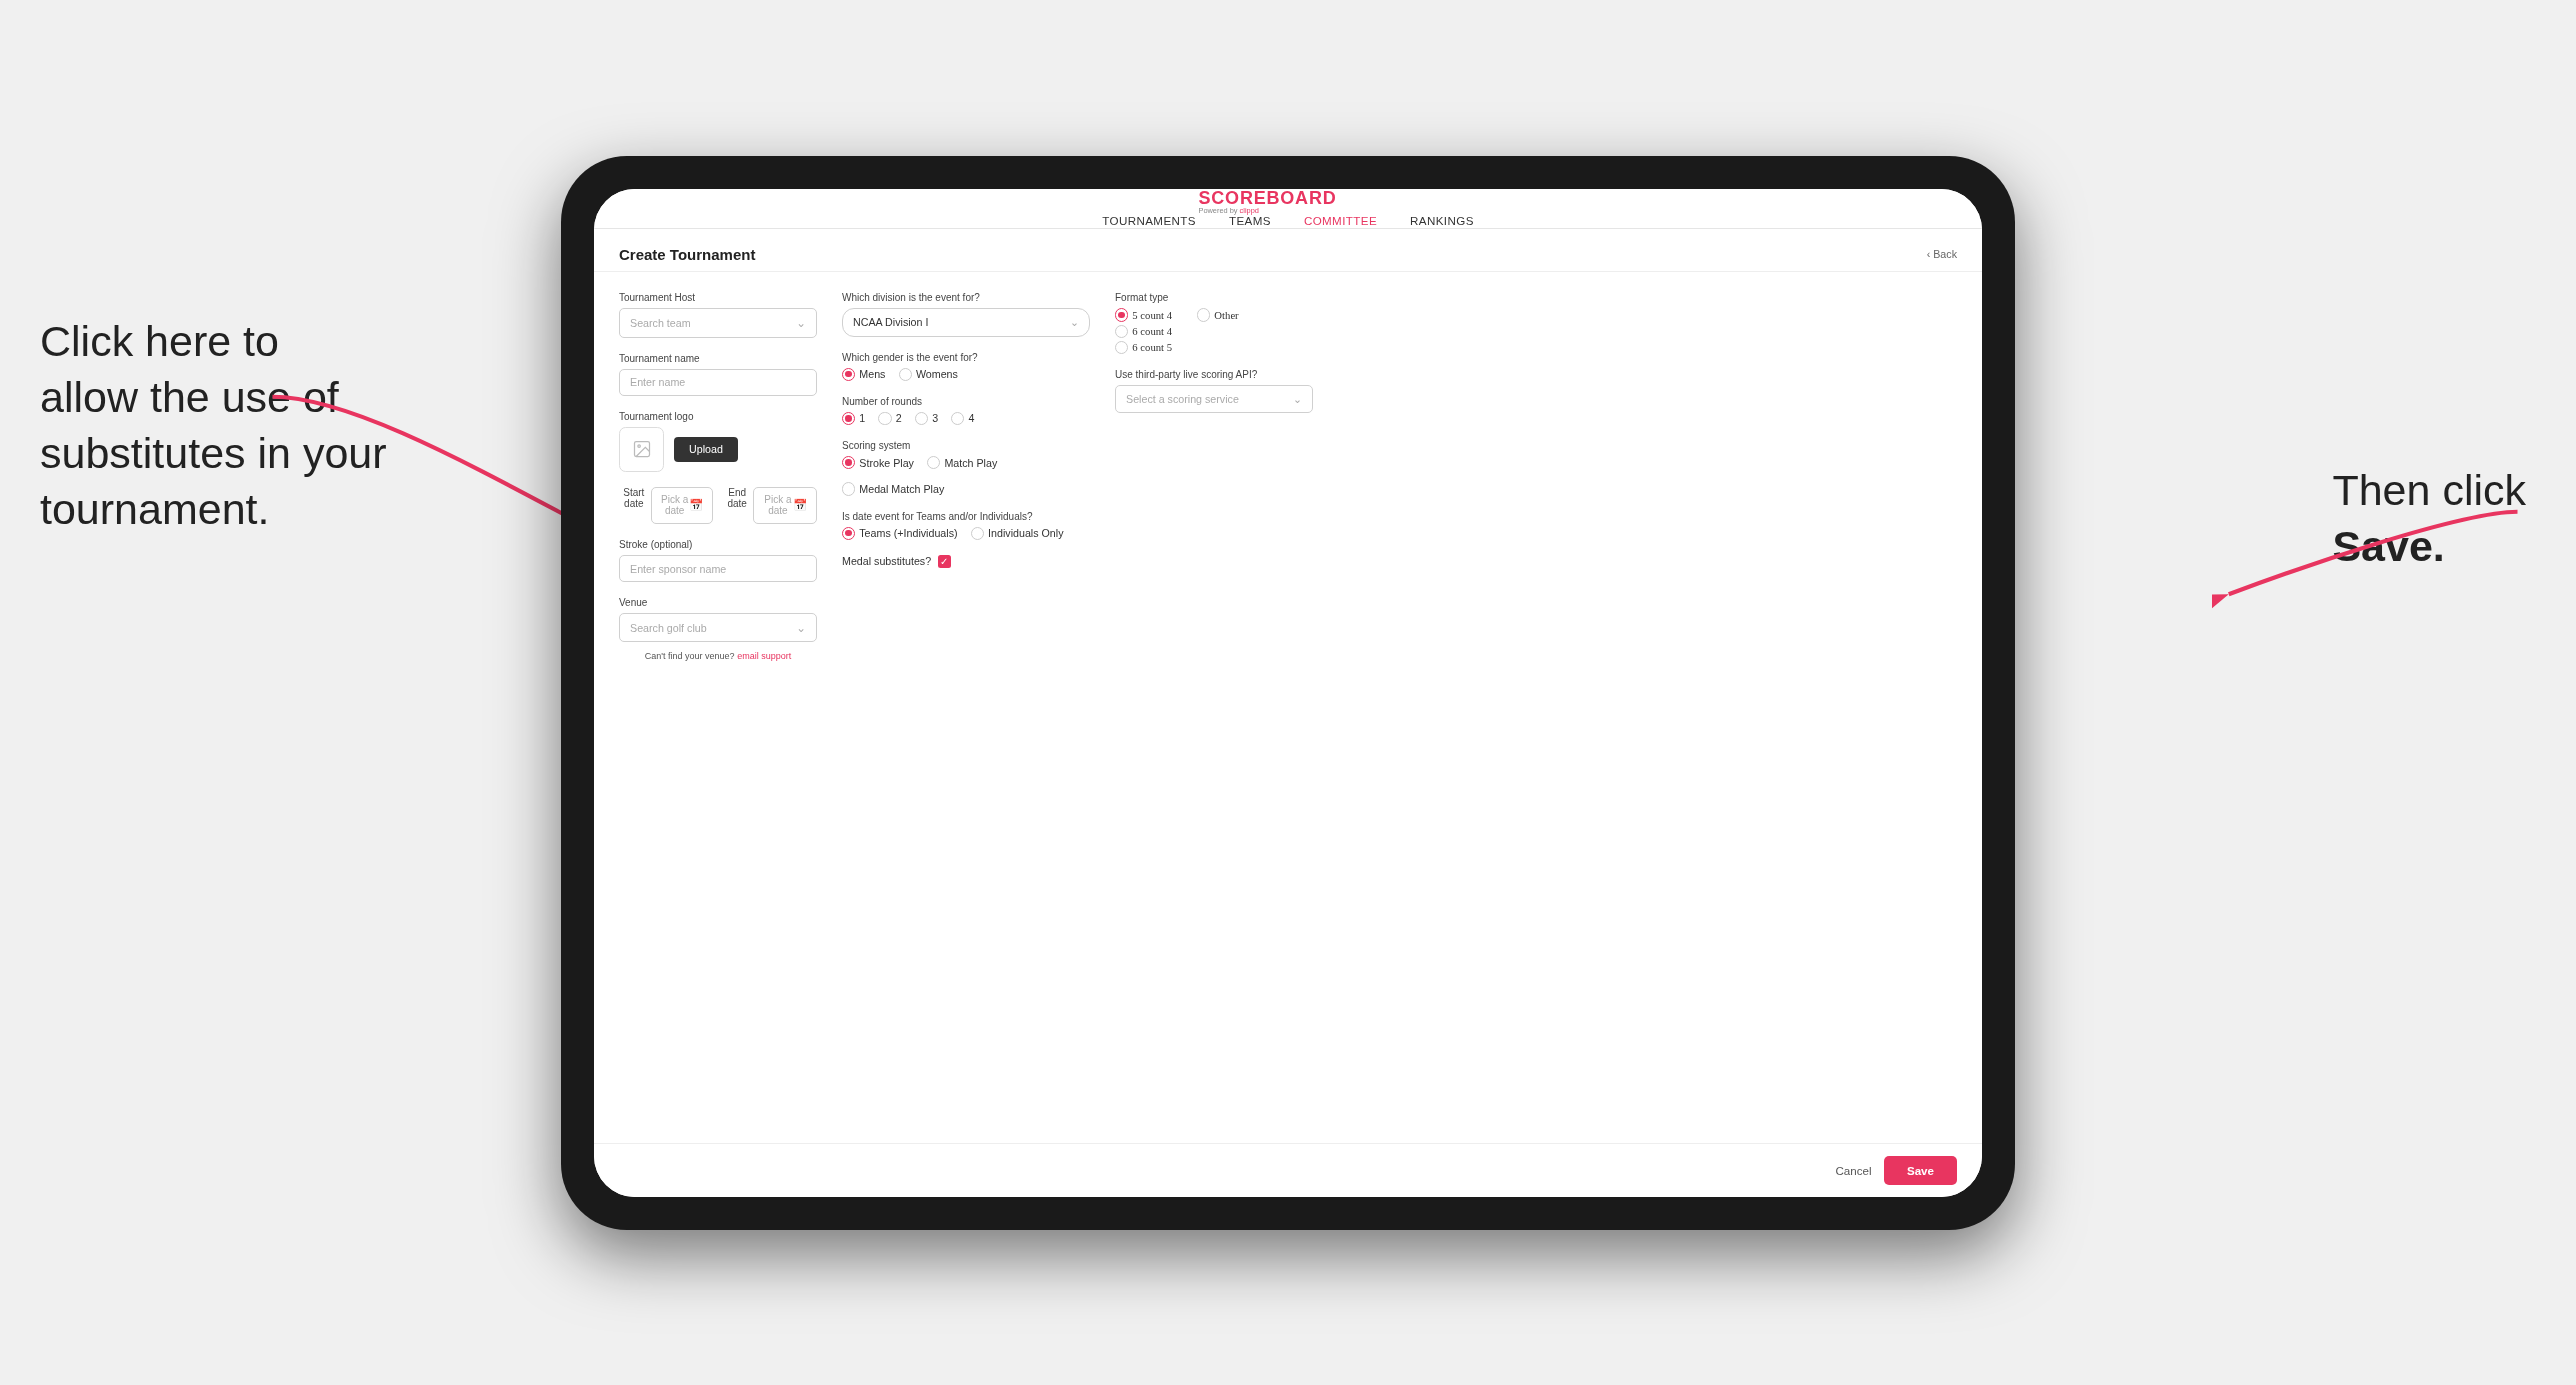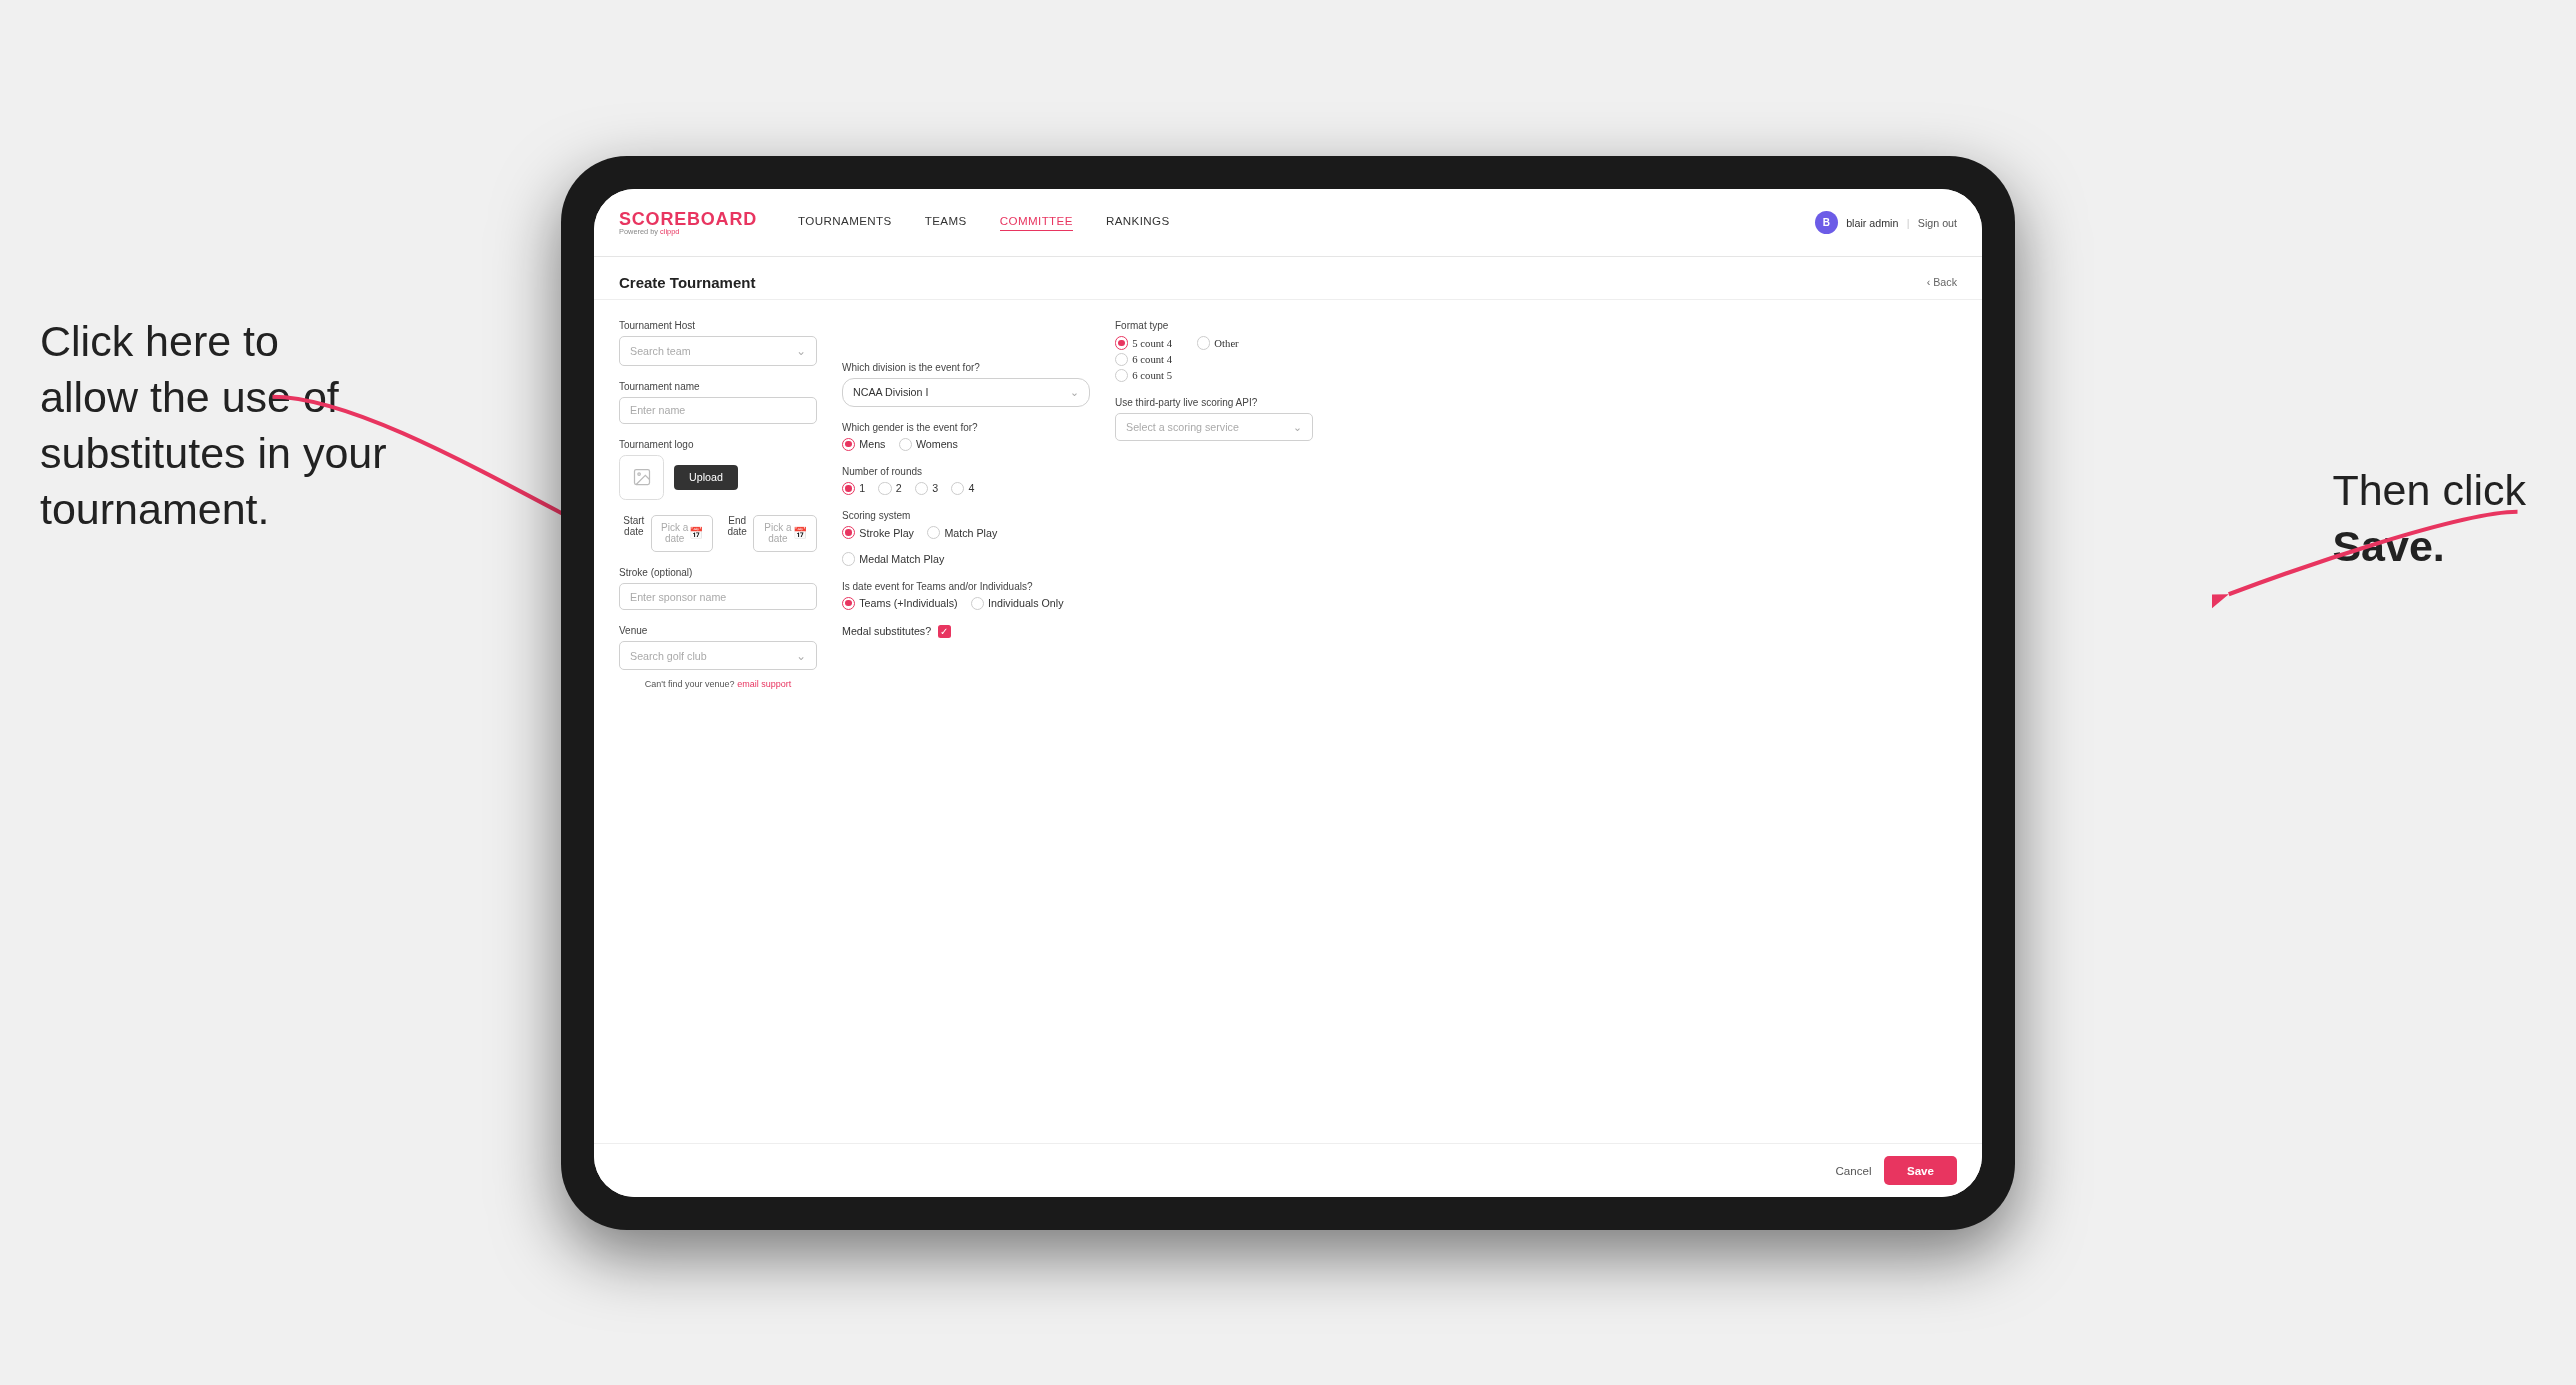--- a/index.html
+++ b/index.html
@@ -60,24 +60,25 @@
       overflow: hidden;
       display: flex;
       flex-direction: column;
     }
 
     
     .navbar {
       display: flex;
       align-items: center;
       padding: 0 25px;
-      height: 68px;
+      height: 40px;
       border-bottom: 0.8px solid #e5e5e5;
       background: #fff;
       flex-shrink: 0;
+      flex-direction: column;
     }
 
     .logo-area {
       display: flex;
       flex-direction: column;
       margin-right: 41px;
       line-height: 1;
     }
     .logo-scoreboard {
       font-size: 18px;
@@ -521,21 +522,21 @@
               <span style="color:#aaa;">Search golf club</span>
             </div>
             <div class="venue-hint">
               <span>Can't find your venue?</span>
               <a href="#" style="color:#e83560;">email support</a>
             </div>
           </div>
 
         </div>
 
-        <div class="form-col" style="max-width:248px;margin-top:42px;">
+        <div class="form-col" style="max-width:248px;">
 
           <div class="field-group">
             <label class="field-label">Which division is the event for?</label>
             <div class="select-input">
               <span>NCAA Division I</span>
             </div>
           </div>
 
           <div class="field-group">
             <label class="field-label">Which gender is the event for?</label>

